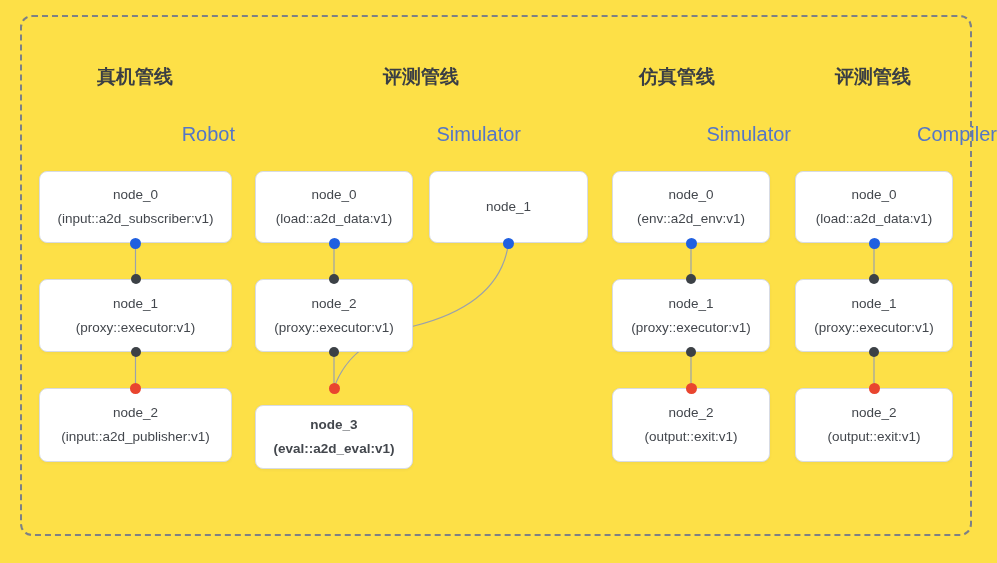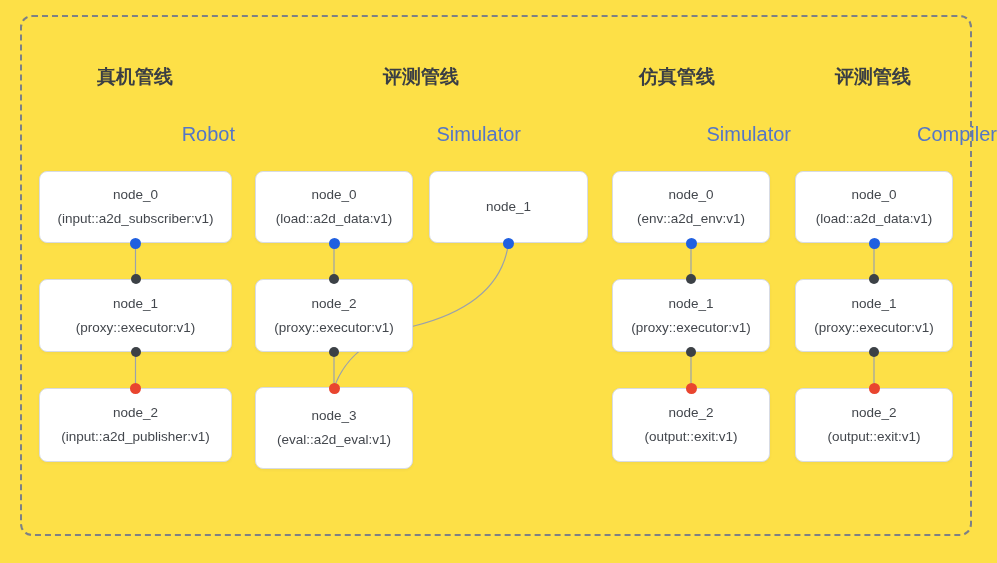--- a/index.html
+++ b/index.html
@@ -117,21 +117,21 @@
     <div>node_0</div>
     <div>(load::a2d_data:v1)</div>
   </div>
   <div class="node" style="left:429px;top:171px;width:159px;height:72px;">
     <div>node_1</div>
   </div>
   <div class="node" style="left:255px;top:279px;width:158px;height:73px;">
     <div>node_2</div>
     <div>(proxy::executor:v1)</div>
   </div>
-  <div class="node" style="left:255px;top:387px;width:158px;height:82px;">
+  <div class="node" style="left:255px;top:405px;width:158px;height:64px;font-weight:bold;">
     <div>node_3</div>
     <div>(eval::a2d_eval:v1)</div>
   </div>
 
   <div class="node" style="left:612px;top:171px;width:158px;height:72px;">
     <div>node_0</div>
     <div>(env::a2d_env:v1)</div>
   </div>
   <div class="node" style="left:612px;top:279px;width:158px;height:73px;">
     <div>node_1</div>

